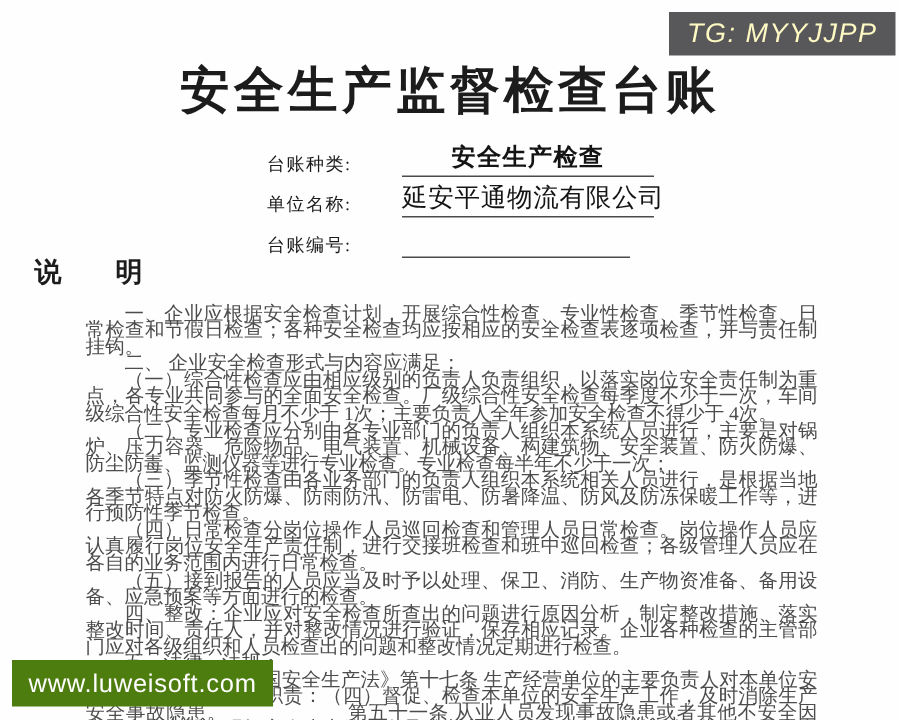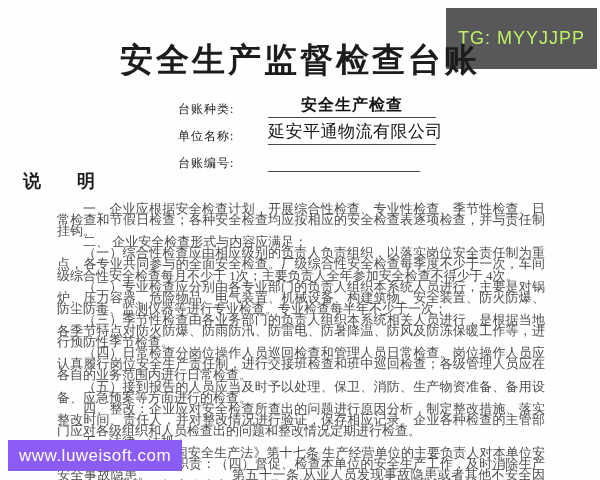--- a/index.html
+++ b/index.html
@@ -6,22 +6,22 @@
   body{
     width:600px;height:480px;background:#ffffff;
     font-family:"Liberation Serif", serif;
     overflow:hidden;position:relative;
   }
   .page{
     position:relative;width:600px;height:480px;background:#fefefe;
   }
   .badge{
     position:absolute;top:8px;right:3px;height:29px;line-height:29px;
-    padding:16px 12px;background:#58585b;color:#bef264;
-    font-family:"Liberation Sans", sans-serif;font-size:18px;letter-spacing:1px;
+    padding:0 12px;background:#58585b;color:#fef9c3;
+    font-family:"Liberation Sans", sans-serif;font-size:18px;letter-spacing:1px;font-style:italic;
   }
   .title{
     position:absolute;top:38px;left:0;width:100%;text-align:center;
     font-family:"Liberation Sans", sans-serif;font-weight:700;
     font-size:33px;letter-spacing:3px;color:#1c1c1c;white-space:nowrap;
   }
   .form-block{
     position:absolute;left:178px;top:92px;width:280px;
   }
   .form-row{
@@ -92,15 +92,15 @@
       <p class="para">（一）综合性检查应由相应级别的负责人负责组织，以落实岗位安全责任制为重点，各专业共同参与的全面安全检查。厂级综合性安全检查每季度不少于一次，车间级综合性安全检查每月不少于 1次；主要负责人全年参加安全检查不得少于 4次。</p>
       <p class="para">（二）专业检查应分别由各专业部门的负责人组织本系统人员进行，主要是对锅炉、压力容器、危险物品、电气装置、机械设备、构建筑物、安全装置、防火防爆、防尘防毒、监测仪器等进行专业检查。专业检查每半年不少于一次；</p>
       <p class="para">（三）季节性检查由各业务部门的负责人组织本系统相关人员进行，是根据当地各季节特点对防火防爆、防雨防汛、防雷电、防暑降温、防风及防冻保暖工作等，进行预防性季节检查。</p>
       <p class="para">（四）日常检查分岗位操作人员巡回检查和管理人员日常检查。岗位操作人员应认真履行岗位安全生产责任制，进行交接班检查和班中巡回检查；各级管理人员应在各自的业务范围内进行日常检查。</p>
       <p class="para">（五）接到报告的人员应当及时予以处理、保卫、消防、生产物资准备、备用设备、应急预案等方面进行的检查。</p>
       <p class="para">四、整改：企业应对安全检查所查出的问题进行原因分析，制定整改措施、落实整改时间、责任人，并对整改情况进行验证，保存相应记录。企业各种检查的主管部门应对各级组织和人员检查出的问题和整改情况定期进行检查。</p>
       <p class="para">五、法律、法规：</p>
       <p class="para">《中华人民共和国安全生产法》第十七条 生产经营单位的主要负责人对本单位安全生产工作负有下列职责：（四）督促、检查本单位的安全生产工作，及时消除生产安全事故隐患。　　　　　　第五十一条 从业人员发现事故隐患或者其他不安全因素，应当立即向现场安全生产管理人员或者本单位负责人报告；接到报告的人员应当及时予以处理。</p>
     </div>
 
-  <div class="watermark" style="background: #8b5cf6;">www.luweisoft.com</div>
+  <div class="watermark" style="background: #4d7c0f;">www.luweisoft.com</div>
 
 </div>
 
 </body></html>

